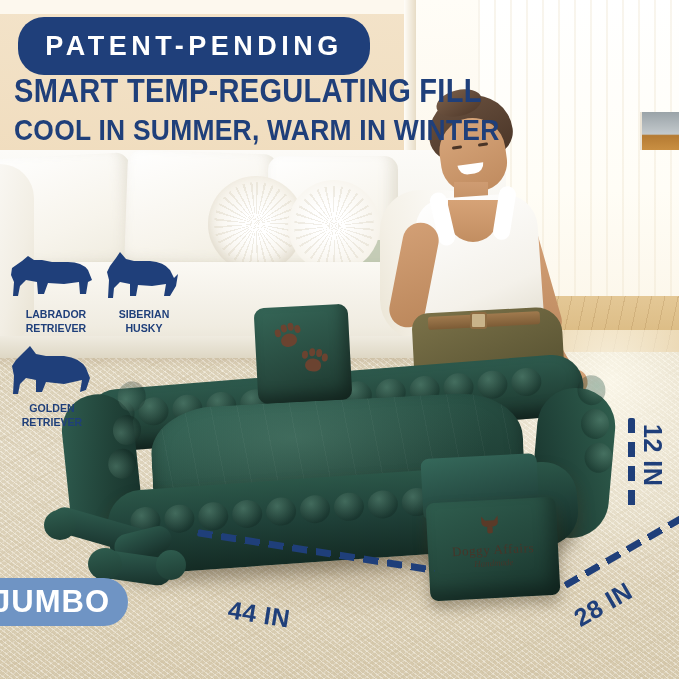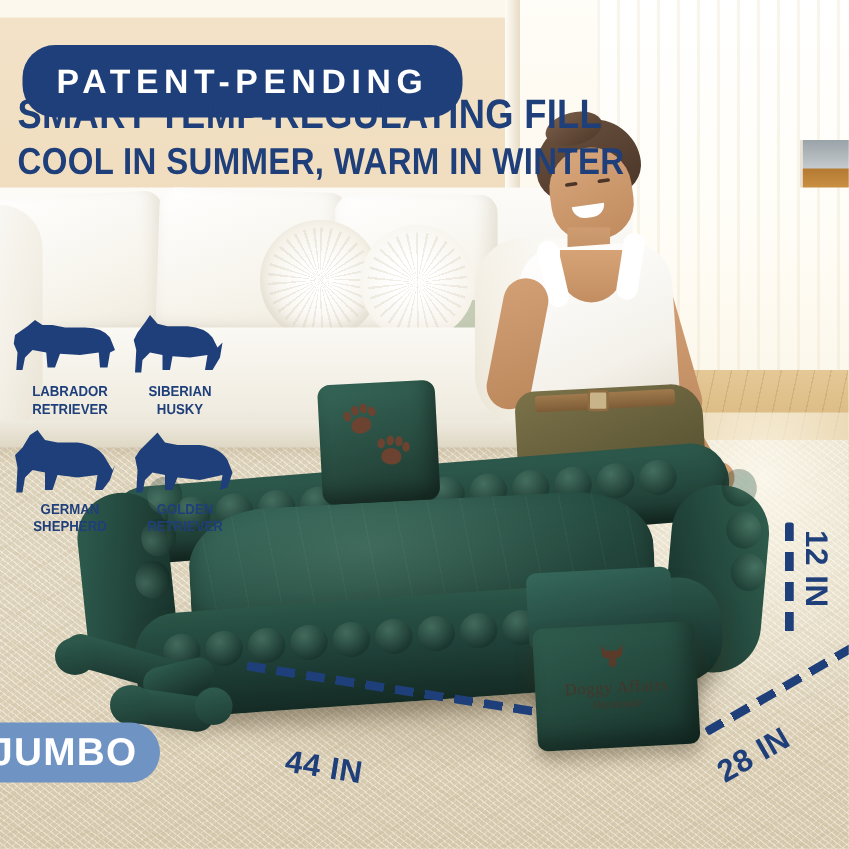--- a/index.html
+++ b/index.html
@@ -178,21 +178,21 @@
   }
   .belt { position:absolute; left:36px; top:218px; width:112px; height:13px; border-radius:3px;
     background:linear-gradient(180deg,#a07a4e,#7d5c36); transform:rotate(-3deg); }
   .belt-buckle { position:absolute; left:78px; top:216px; width:17px; height:17px; border-radius:3px;
     background:#c9b48a; border:2px solid #8d6c42; }
 
   
   .badge-patent {
     position:absolute; left:18px; top:17px; width:352px; height:58px;
     background:#1f3f7a; border-radius:26px;
-    display:flex; align-items:center; justify-content:center;margin-top:19px;
+    display:flex; align-items:center; justify-content:center;
   }
   .badge-patent span {
     color:#fff; font-weight:bold; font-size:27px; letter-spacing:4.5px;
     font-family:"Liberation Sans", sans-serif;
   }
   .headline1, .headline2 {
     position:absolute; left:14px; color:#1f3f7a; font-weight:bold;
     font-family:"Liberation Sans", sans-serif;
     transform:scaleX(.88); transform-origin:left center;
     white-space:nowrap; letter-spacing:.3px;
@@ -511,27 +511,20 @@
       </div>
       <div class="breed" style="width:80px;text-align:center;">
         <svg class="sil" width="76" height="58" viewBox="0 0 76 58">
           <path fill="#1f3f7a" d="M6 18 L12 10 L16 4 L22 11 L30 13 L46 13 Q60 14 66 22 L70 30 L74 26 L72 38 L66 48 L60 48 L62 36 L48 38 L34 37 L32 48 L26 48 L26 36 L16 34 L10 40 L9 50 L4 50 L5 32 L3 24 Z"></path>
         </svg>
         <div class="nm">SIBERIAN</div>
         <div class="nm">HUSKY</div>
       </div>
     </div>
     <div class="breed-row" style="margin-top:8px;">
-      <div class="breed" style="width:96px;">
-        <svg class="sil" width="88" height="58" viewBox="0 0 88 58">
-          <path fill="#1f3f7a" d="M10 16 L16 6 L22 2 L28 10 L38 12 L54 12 Q70 14 76 24 L82 34 L84 30 L80 42 L74 50 L68 50 L70 38 L54 40 L38 38 L34 50 L28 50 L28 36 L18 34 L12 40 L10 52 L5 52 L6 32 L4 22 Z"></path>
-        </svg>
-        <div class="nm">GERMAN</div>
-        <div class="nm">SHEPHERD</div>
-      </div>
       <div class="breed" style="width:88px;">
         <svg class="sil" width="86" height="58" viewBox="0 0 86 58">
           <path fill="#1f3f7a" d="M8 18 L16 10 L22 4 L28 12 L38 14 L56 14 Q72 16 78 26 L82 36 L78 48 L72 50 L74 38 L56 42 L38 40 L34 50 L28 50 L28 38 L18 36 L12 42 L10 52 L5 52 L6 34 L4 24 Z"></path>
         </svg>
         <div class="nm">GOLDEN</div>
         <div class="nm">RETRIEVER</div>
       </div>
     </div>
   </div>
 

